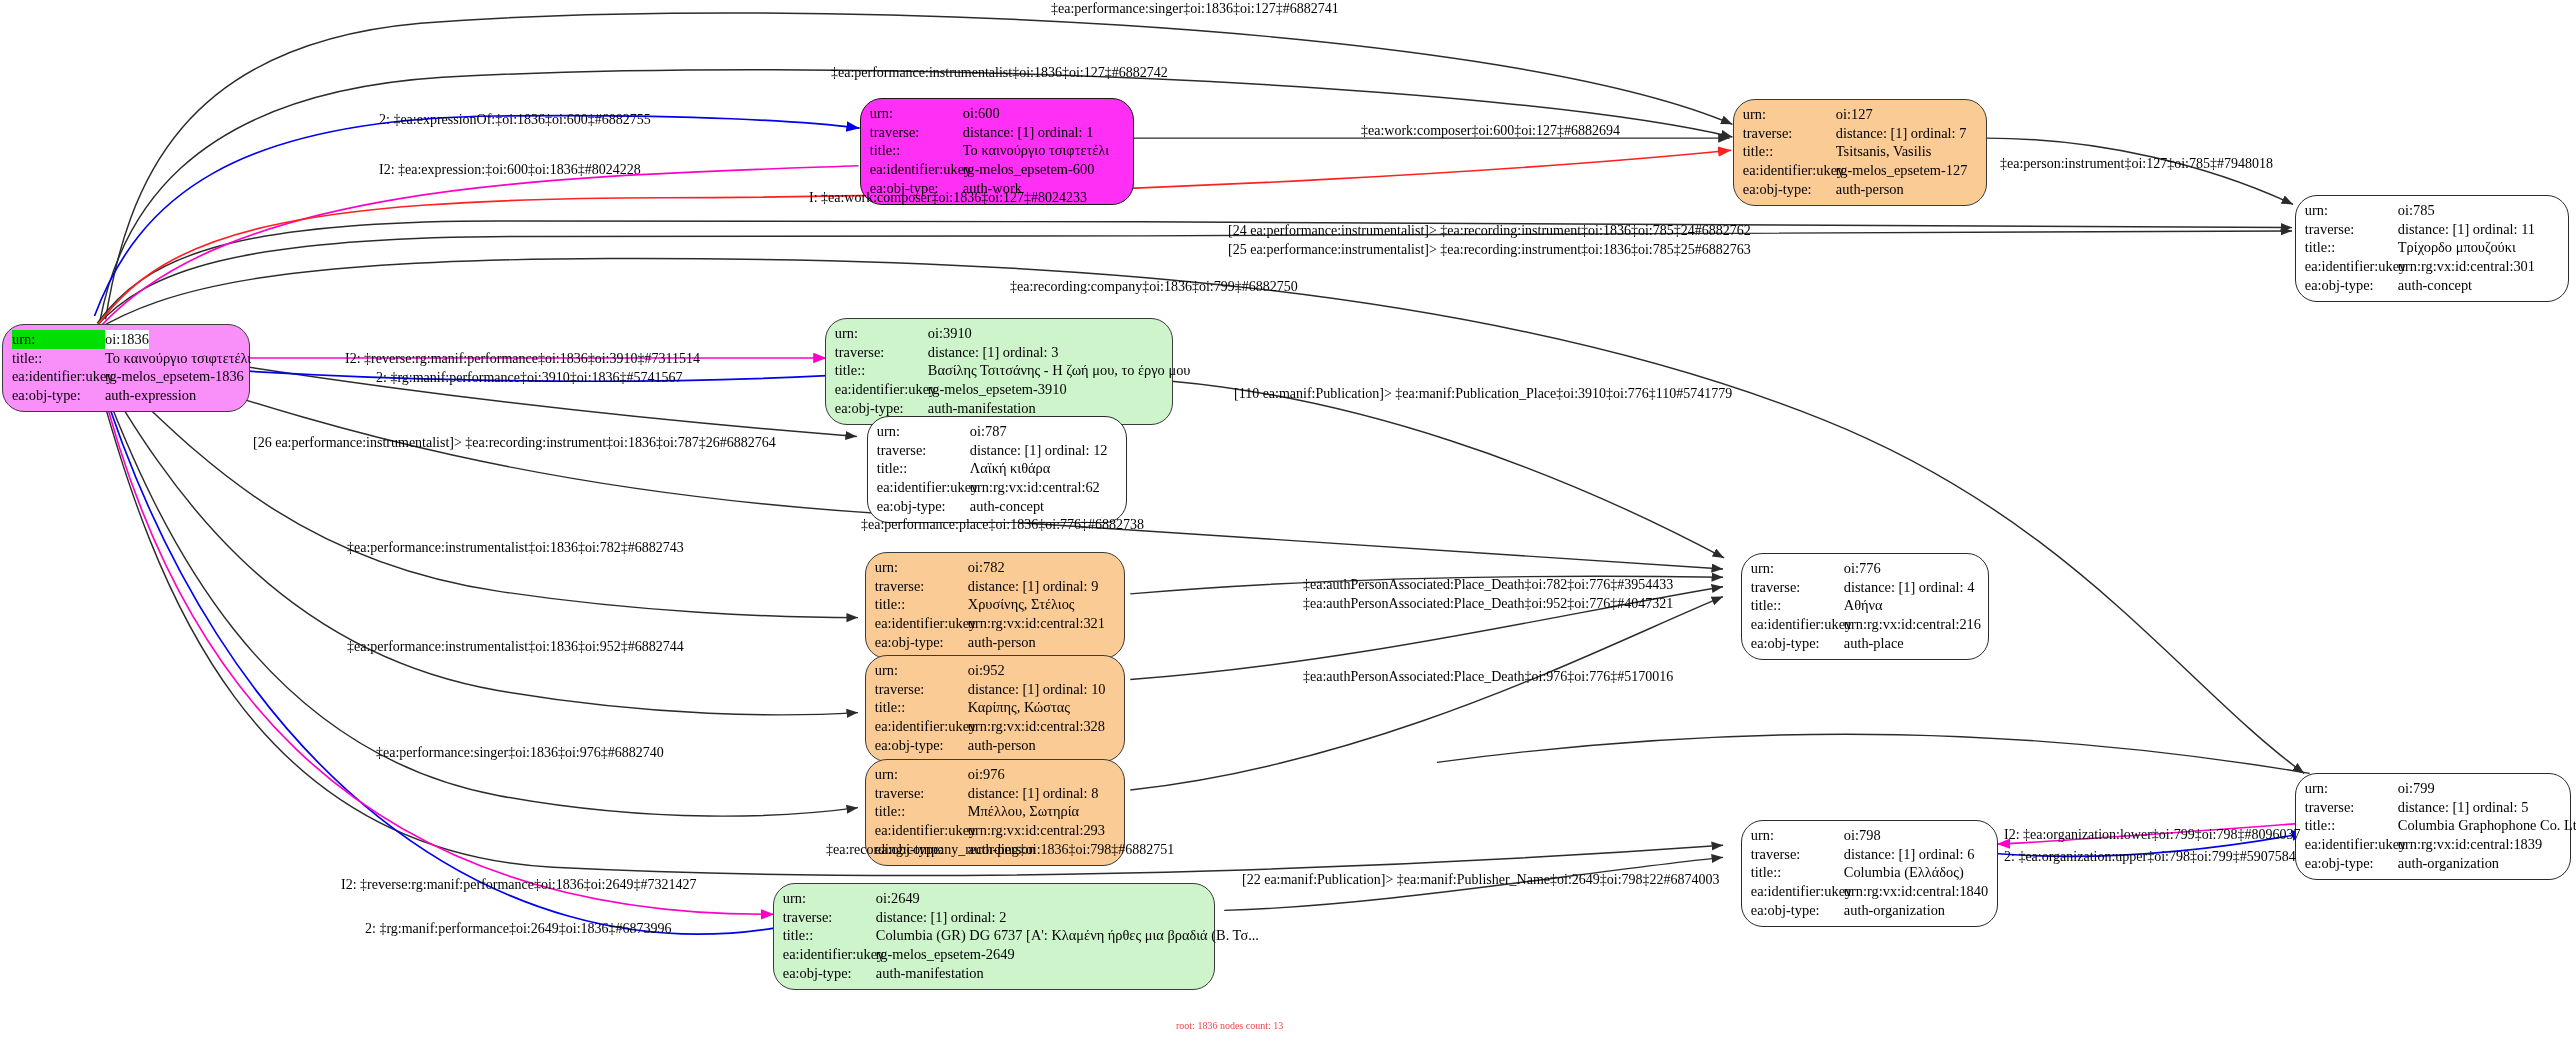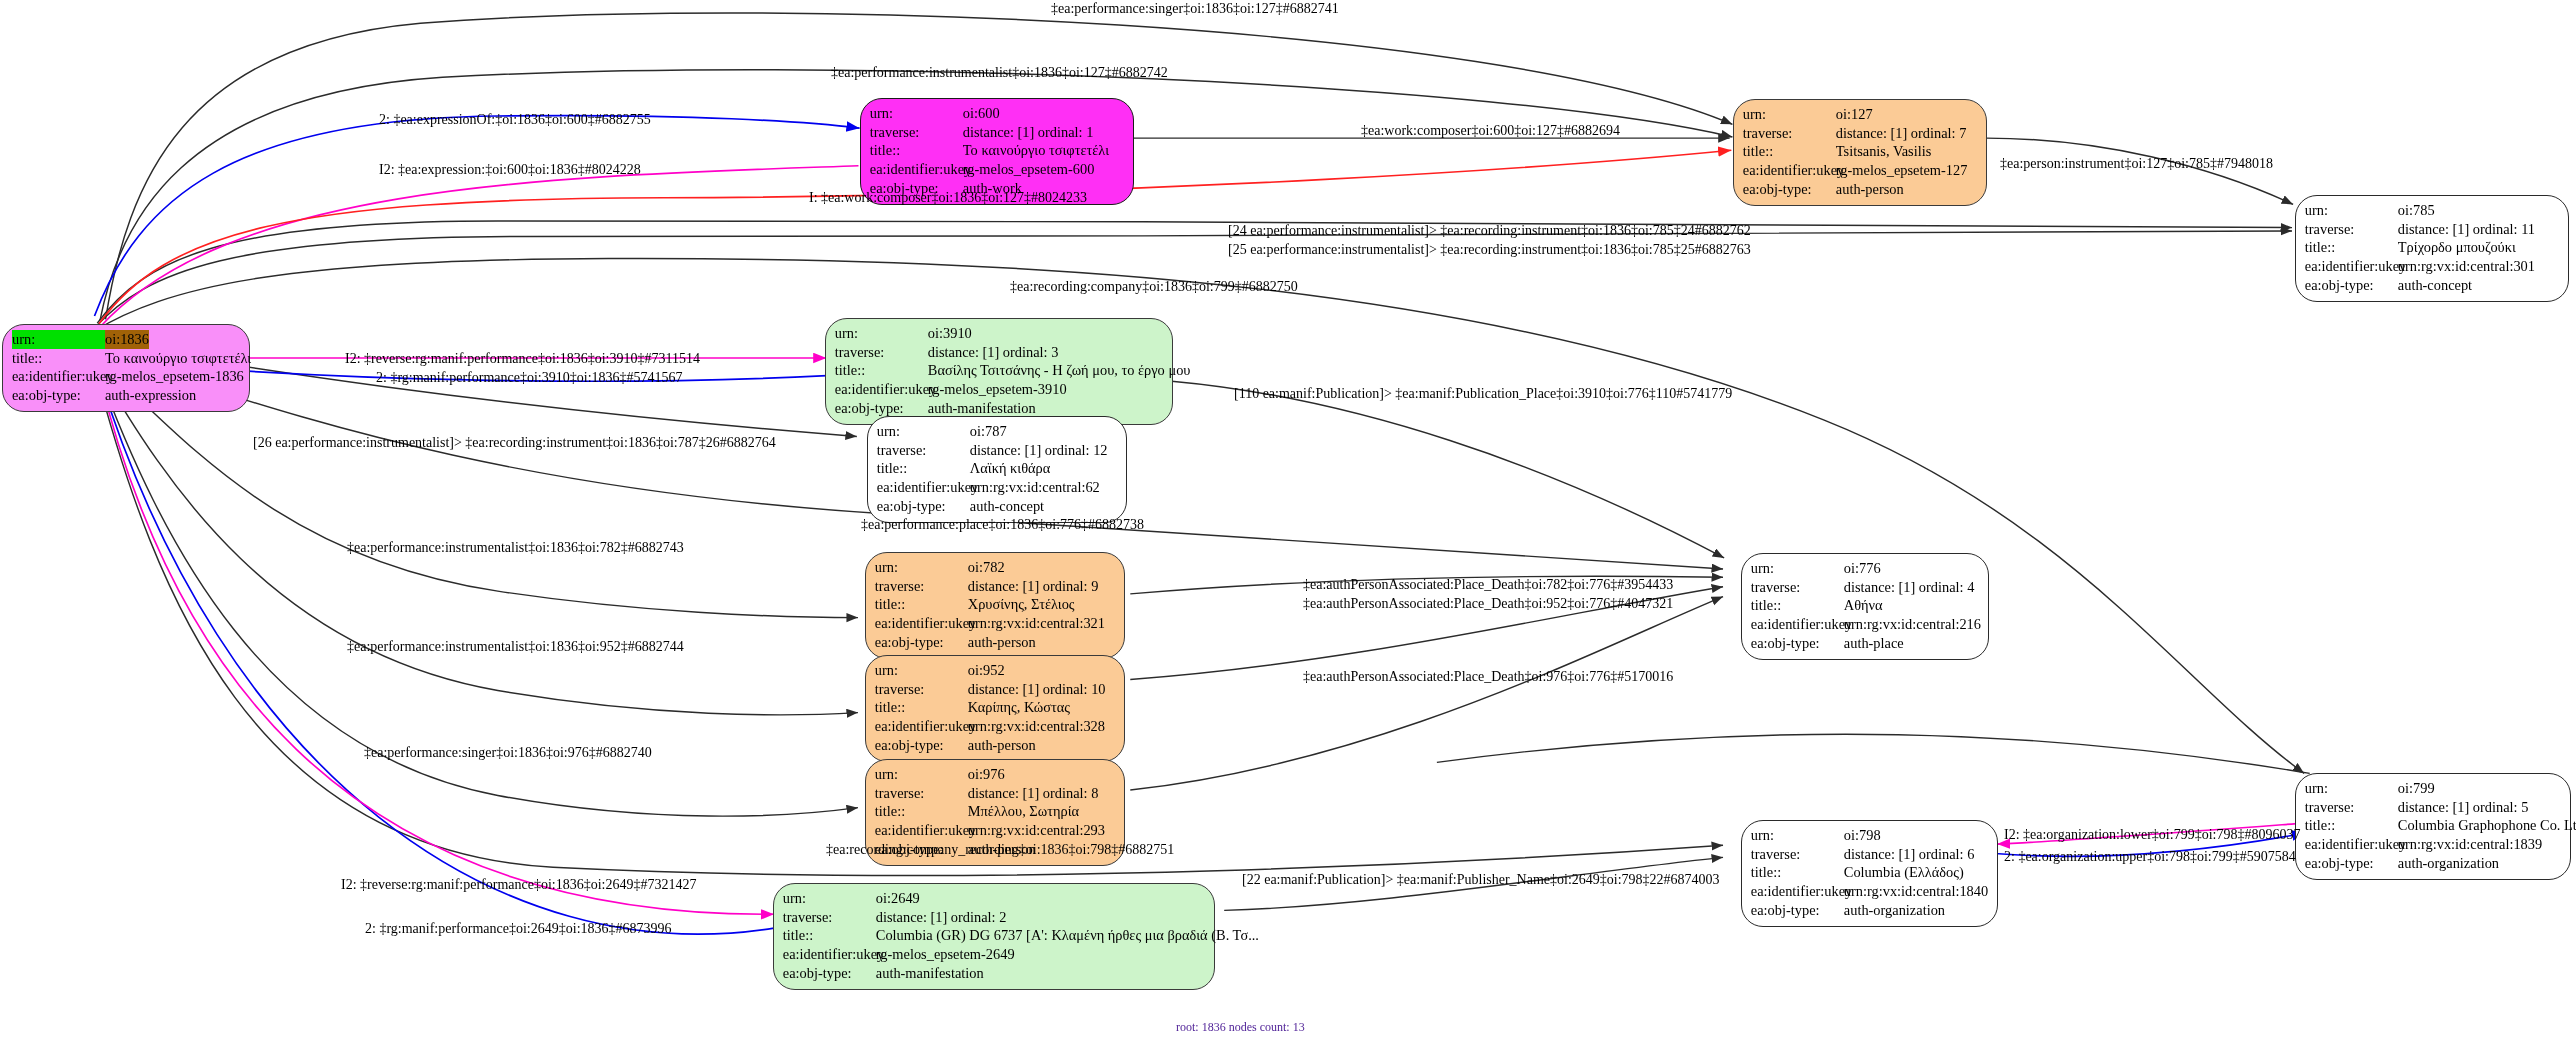--- a/index.html
+++ b/index.html
@@ -13,25 +13,25 @@
   .node .r{display:flex;align-items:baseline;line-height:1.30;white-space:nowrap;}
   .node .k{width:93px;flex:0 0 93px;font-size:14.4px;color:#000;}
   .node .v{font-size:14.4px;color:#000;}
   .node .v .d{display:inline-block;min-width:75px;}
   .node.c-pink{background:#f98ff9;border-color:#3a3a3a;}
   .node.c-magenta{background:#ff2ff5;border-color:#1a1a1a;}
   .node.c-orange{background:#fbcb96;border-color:#3a3a3a;}
   .node.c-green{background:#cdf4ca;border-color:#3a3a3a;}
   .node.c-white{background:#ffffff;border-color:#2a2a2a;}
   .node .r.hdr .k{background:#00e000;}
-  .node .r.hdr .v{background:#a16207;}
+  .node .r.hdr .v{background:#ffffff;}
 
   .elabel{position:absolute;font-size:14px;color:#000;white-space:nowrap;
           font-family:"Liberation Serif", serif;}
-  .footer{position:absolute;font-size:12px;color:#4c1d95;}
+  .footer{position:absolute;font-size:10px;color:#ef4444;}
 </style>
 </head>
 <body>
 
 <div id="canvas">
 
   <svg id="edges" viewBox="0 0 4661 1879">
     <defs>
       <marker id="ah-b" markerWidth="9" markerHeight="9" refX="8" refY="3.2" orient="auto">
         <path d="M0,0 L8,3.2 L0,6.4 z" fill="#2b2b2b"></path>
@@ -420,21 +420,21 @@
   <div class="elabel" style="left:345px;top:351px;">I2: ‡reverse:rg:manif:performance‡oi:1836‡oi:3910‡#7311514</div>
   <div class="elabel" style="left:376px;top:370px;font-family:Liberation Serif, serif;">2: ‡rg:manif:performance‡oi:3910‡oi:1836‡#5741567</div>
   <div class="elabel" style="left:253px;top:391px;margin-top:44px;">[26 ea:performance:instrumentalist]&gt; ‡ea:recording:instrument‡oi:1836‡oi:787‡26#6882764</div>
   <div class="elabel" style="left:1234px;top:386px;">[110 ea:manif:Publication]&gt; ‡ea:manif:Publication_Place‡oi:3910‡oi:776‡110#5741779</div>
   <div class="elabel" style="left:861px;top:517px;">‡ea:performance:place‡oi:1836‡oi:776‡#6882738</div>
   <div class="elabel" style="left:347px;top:540px;">‡ea:performance:instrumentalist‡oi:1836‡oi:782‡#6882743</div>
   <div class="elabel" style="left:1303px;top:577px;">‡ea:authPersonAssociated:Place_Death‡oi:782‡oi:776‡#3954433</div>
   <div class="elabel" style="left:1303px;top:596px;">‡ea:authPersonAssociated:Place_Death‡oi:952‡oi:776‡#4047321</div>
   <div class="elabel" style="left:347px;top:639px;text-align:center;">‡ea:performance:instrumentalist‡oi:1836‡oi:952‡#6882744</div>
   <div class="elabel" style="left:1303px;top:669px;">‡ea:authPersonAssociated:Place_Death‡oi:976‡oi:776‡#5170016</div>
-  <div class="elabel" style="left:364px;top:745px;text-align:right;">‡ea:performance:singer‡oi:1836‡oi:976‡#6882740</div>
+  <div class="elabel" style="left:376px;top:745px;text-align:right;">‡ea:performance:singer‡oi:1836‡oi:976‡#6882740</div>
   <div class="elabel" style="left:826px;top:842px;">‡ea:recording:company_recording‡oi:1836‡oi:798‡#6882751</div>
   <div class="elabel" style="left:2004px;top:827px;text-align:center;">I2: ‡ea:organization:lower‡oi:799‡oi:798‡#8096037</div>
   <div class="elabel" style="left:2004px;top:849px;">2: ‡ea:organization:upper‡oi:798‡oi:799‡#5907584</div>
   <div class="elabel" style="left:1242px;top:872px;">[22 ea:manif:Publication]&gt; ‡ea:manif:Publisher_Name‡oi:2649‡oi:798‡22#6874003</div>
   <div class="elabel" style="left:341px;top:877px;">I2: ‡reverse:rg:manif:performance‡oi:1836‡oi:2649‡#7321427</div>
   <div class="elabel" style="left:365px;top:921px;">2: ‡rg:manif:performance‡oi:2649‡oi:1836‡#6873996</div>
 
   <div class="footer" style="left:1176px;top:1020px;">root: 1836 nodes count: 13</div>
 
 </div>

